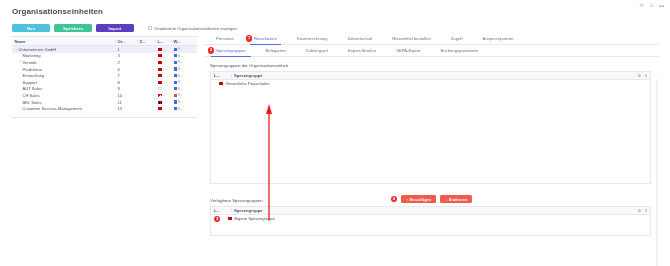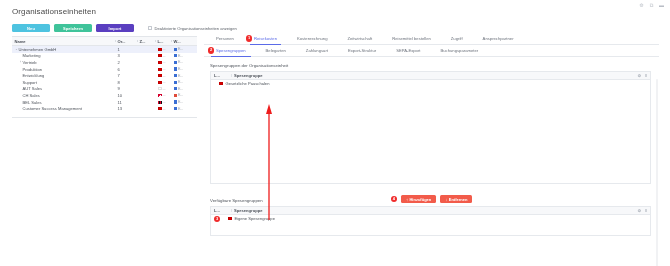--- a/index.html
+++ b/index.html
@@ -21,21 +21,21 @@
   }
   .win-icons .ic{
     width:5px; height:5px; color:#b9bec6;
     display:flex; align-items:center; justify-content:center;
     font-size:5px; line-height:1;
   }
 
   
   .page-title{
     position:absolute; left:12px; top:7px;
-    font-size:8px; color:#4a4a4a; font-weight:400;
+    font-size:8px; color:#4a4a4a; font-weight:700;
     letter-spacing:.1px;
   }
 
   
   .toolbar{
     position:absolute; left:12px; top:24px;
     display:flex; align-items:center; gap:4px;
   }
   .btn{
     height:8px; min-width:38px;

